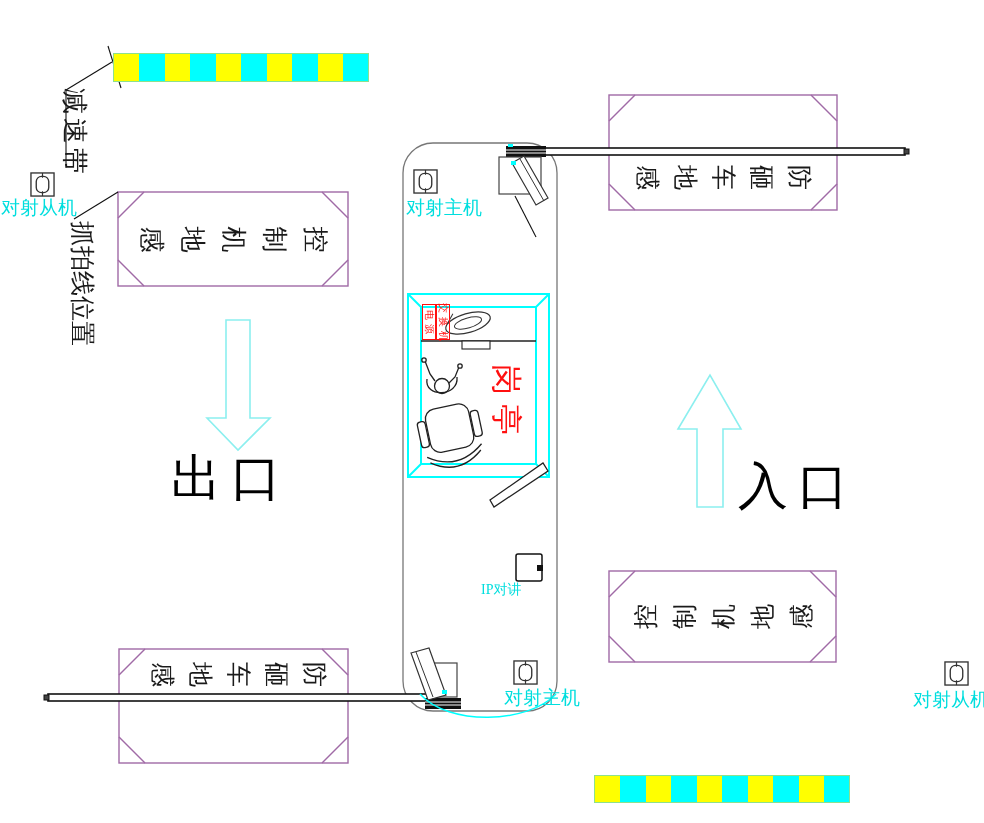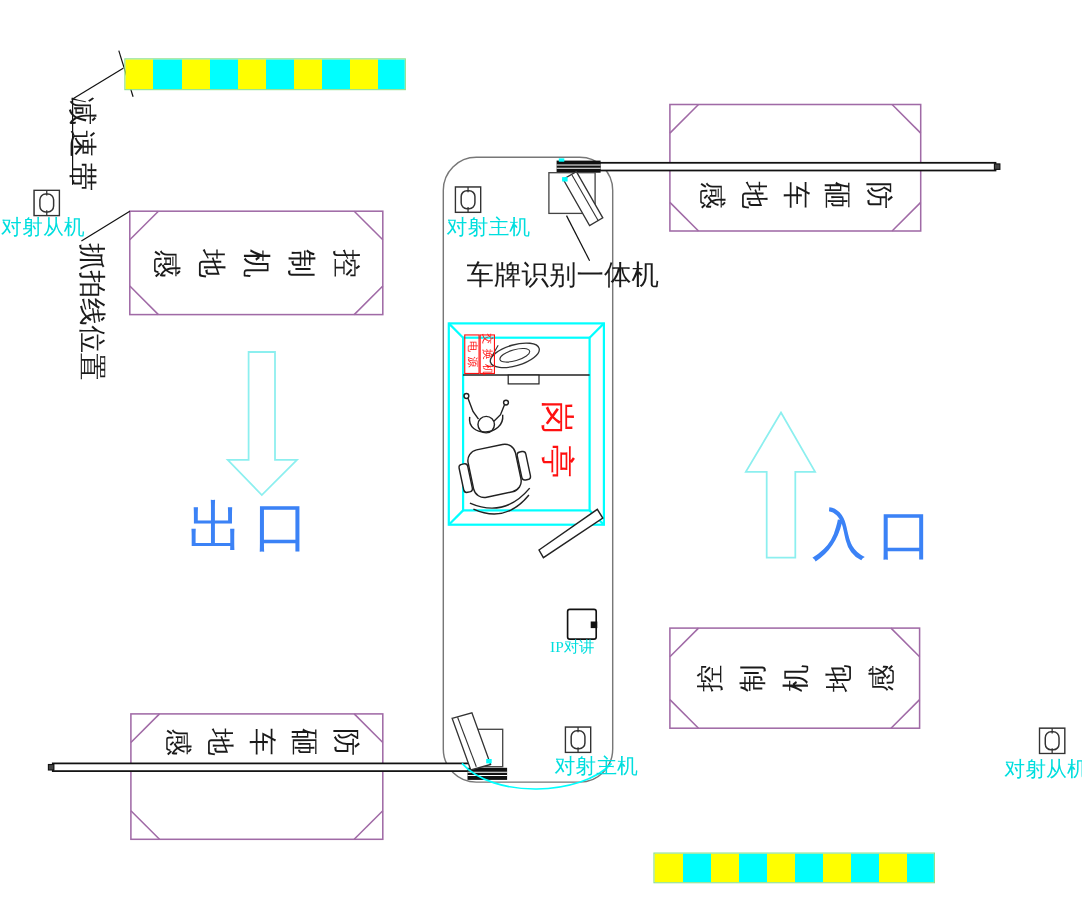--- a/index.html
+++ b/index.html
@@ -24,21 +24,21 @@
   .vlabel{display:flex;flex-direction:column;align-items:center;}
   .vlabel .rchar{display:block;}
   
   .hrow{position:absolute;display:flex;flex-direction:row;align-items:center;justify-content:center;color:var(--ink);}
   .rchar{display:inline-block;transform:rotate(90deg);}
   .ccw .rchar{transform:rotate(-90deg);}
   .bump{position:absolute;background:repeating-linear-gradient(90deg,var(--yellow) 0 25.5px,var(--bump-cyan) 25.5px 51px);border:1px solid #8de08d;box-sizing:border-box;}
   .redbox{position:absolute;display:flex;flex-direction:row;}
   .redbox .cell{border:1.2px solid var(--red);color:var(--red);font-size:10px;
     display:flex;flex-direction:column;align-items:center;justify-content:center;width:12px;padding:1px 0;}
-  .bigword{font-size:50px;letter-spacing:10px;color:#3b82f6;}
+  .bigword{font-size:50px;letter-spacing:10px;color:#000000;}
   .gangting{color:var(--red);font-size:31px;gap:9px;}
 </style>
 </head>
 <body>
 
 <div id="stage">
 
   <svg class="linework" width="984" height="823" viewBox="0 0 984 823">
 
     <defs>
@@ -204,21 +204,20 @@
   <div class="hrow" style="left:630px;top:152px;width:186px;height:50px;font-size:25px;gap:13px;">
       <span class="rchar">感</span>
       <span class="rchar">地</span>
       <span class="rchar">车</span>
       <span class="rchar">砸</span>
       <span class="rchar">防</span>
     </div>
 
   <div class="label cyan" style="left:406px;top:198px;">对射主机</div>
 
-  <div class="label" style="left:424px;top:238px;font-size:25px;">车牌识别一体机</div>
 
   <div class="redbox" style="left:422px;top:304px;height:36px;">
     <div class="cell vlabel" style="gap:0;">
         <span class="rchar">电</span>
         <span class="rchar">源</span>
       </div>
     <div class="cell vlabel" style="gap:0;">
         <span class="rchar">交</span>
         <span class="rchar">换</span>
         <span class="rchar">机</span>
@@ -227,21 +226,21 @@
 
   <div class="label vlabel gangting" style="left:491px;top:364px;">
       <span class="rchar">岗</span>
       <span class="rchar">亭</span>
     </div>
 
   <div class="label bigword" style="left:171px;top:453px;">出口</div>
 
   <div class="label bigword" style="left:738px;top:461px;">入口</div>
 
-  <div class="label cyan" style="left:500px;top:583px;font-size:14px;">IP对讲</div>
+  <div class="label cyan" style="left:481px;top:583px;font-size:14px;">IP对讲</div>
 
   <div class="hrow ccw" style="left:625px;top:590px;width:196px;height:52px;font-size:25px;gap:14px;">
       <span class="rchar">控</span>
       <span class="rchar">制</span>
       <span class="rchar">机</span>
       <span class="rchar">地</span>
       <span class="rchar">感</span>
     </div>
 
   <div class="hrow" style="left:145px;top:650px;width:186px;height:48px;font-size:25px;gap:13px;">

